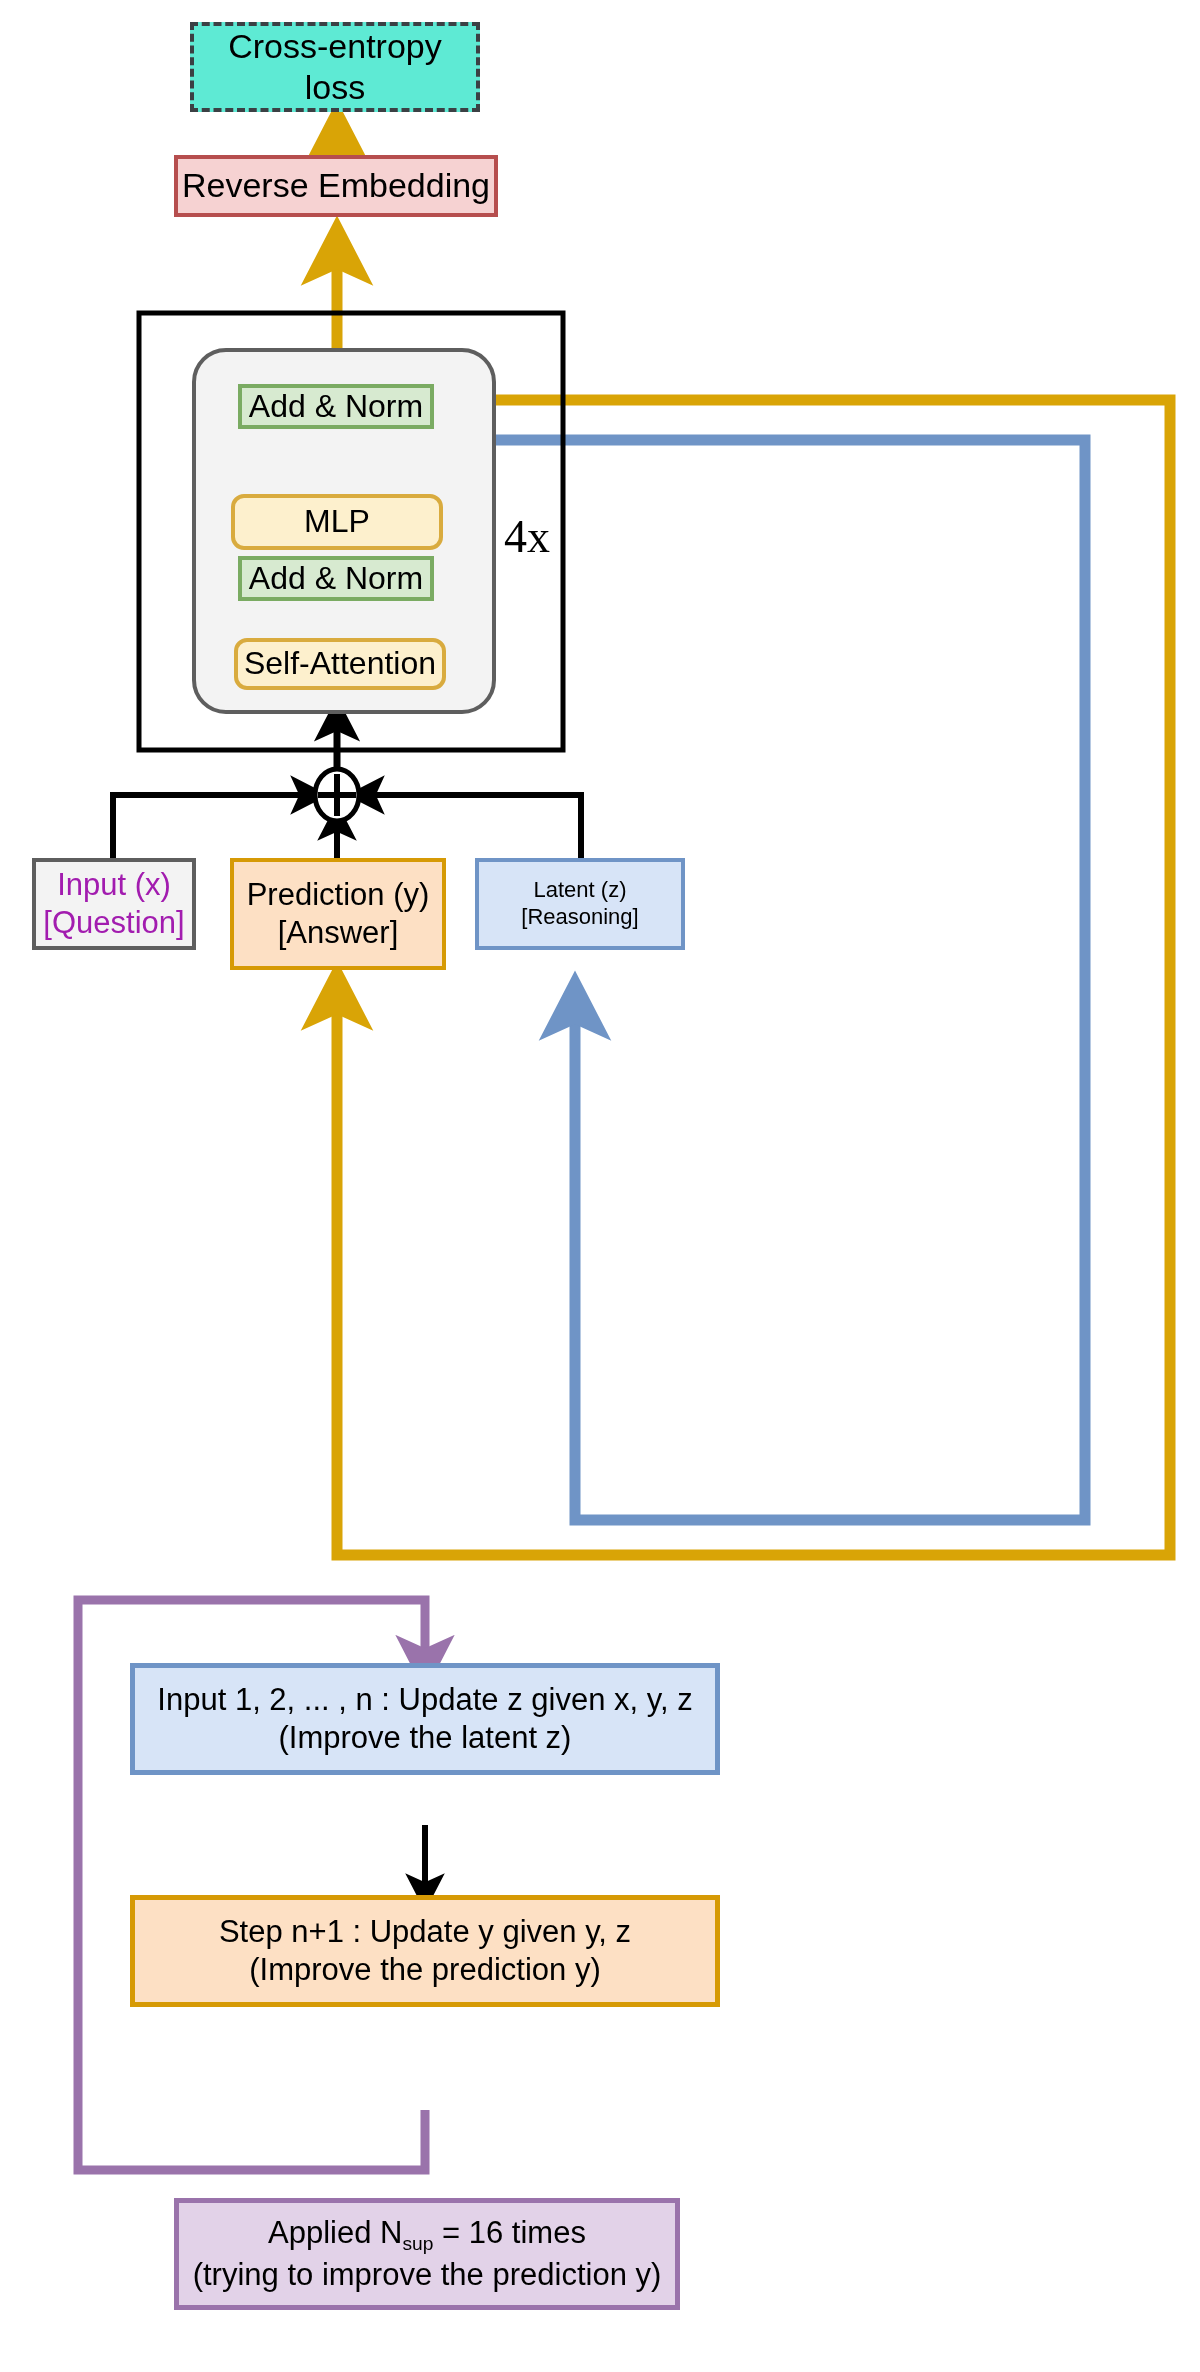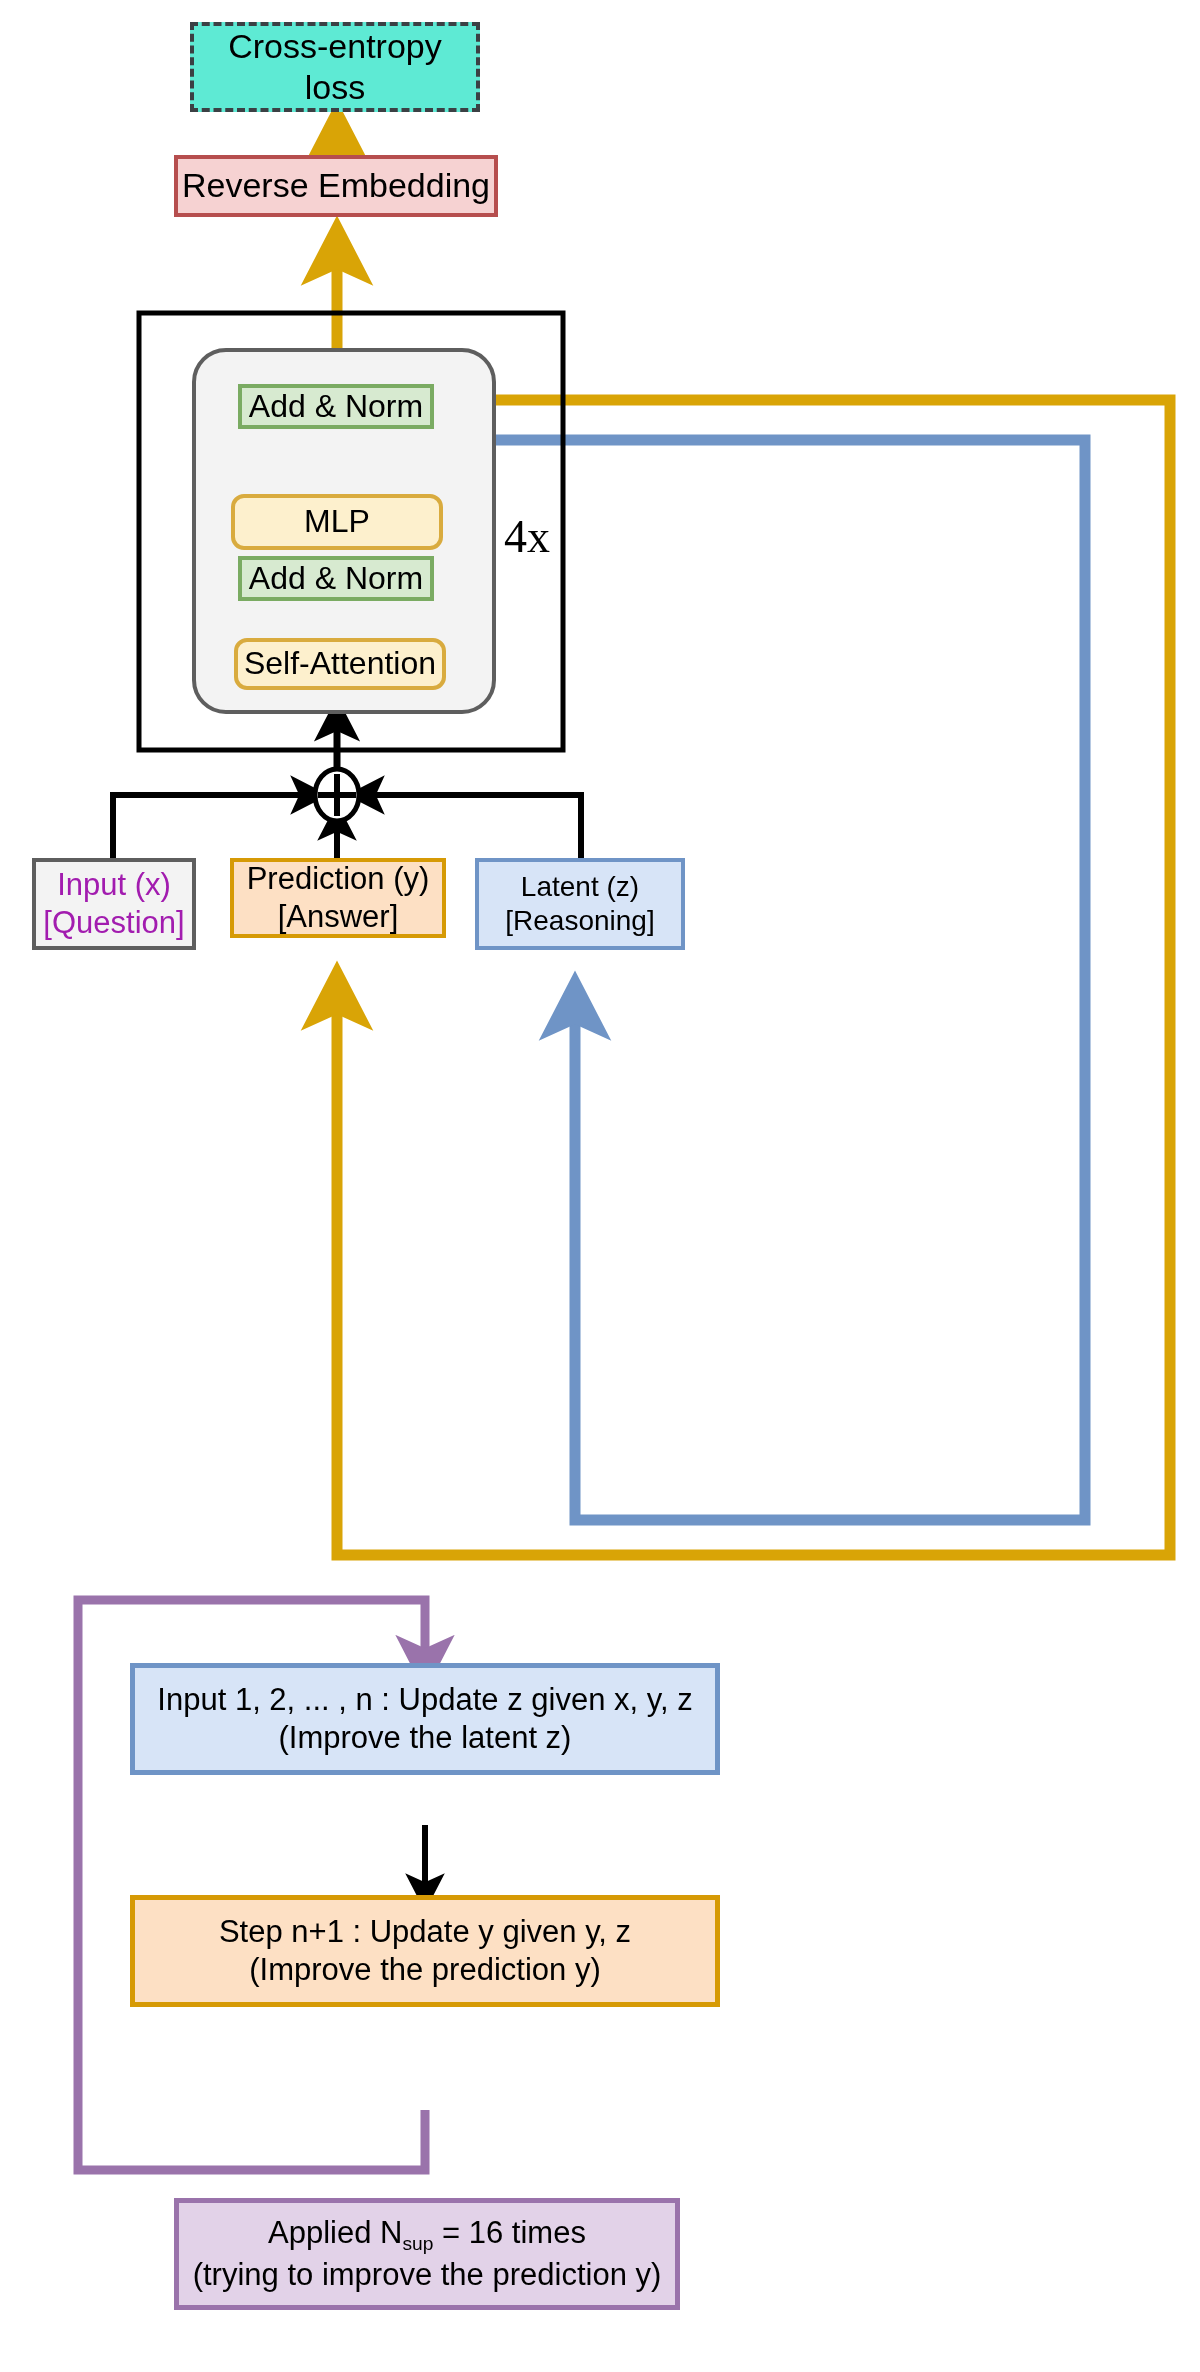--- a/index.html
+++ b/index.html
@@ -89,21 +89,21 @@
     font-size: 31px;
   }
   .n-prediction {
     background: #fde0c4;
     border: 4px solid #d69a05;
     font-size: 31px;
   }
   .n-latent {
     background: #d7e4f7;
     border: 4px solid #6f94c6;
-    font-size: 28px;
+    font-size: 22px;
   }
   .n-step-z {
     background: #d7e4f7;
     border: 5px solid #6f94c6;
     font-size: 31px;
   }
   .n-step-y {
     background: #fde0c4;
     border: 5px solid #d69a05;
     font-size: 31px;
@@ -222,21 +222,21 @@
 
   <div class="node n-repeat" style="left:492px; top:512px; width:70px; height:50px;">
     <span class="node-line">4x</span>
   </div>
 
   <div class="node n-input" style="left:32px; top:858px; width:164px; height:92px;">
     <span class="node-line">Input (x)</span>
     <span class="node-line">[Question]</span>
   </div>
 
-  <div class="node n-prediction" style="left:230px; top:858px; width:216px; height:80px;">
+  <div class="node n-prediction" style="left:230px; top:858px; width:216px; height:112px;">
     <span class="node-line">Prediction (y)</span>
     <span class="node-line">[Answer]</span>
   </div>
 
   <div class="node n-latent" style="left:475px; top:858px; width:210px; height:92px;">
     <span class="node-line">Latent (z)</span>
     <span class="node-line">[Reasoning]</span>
   </div>
 
   <div class="node n-step-z" style="left:130px; top:1663px; width:590px; height:112px;">

